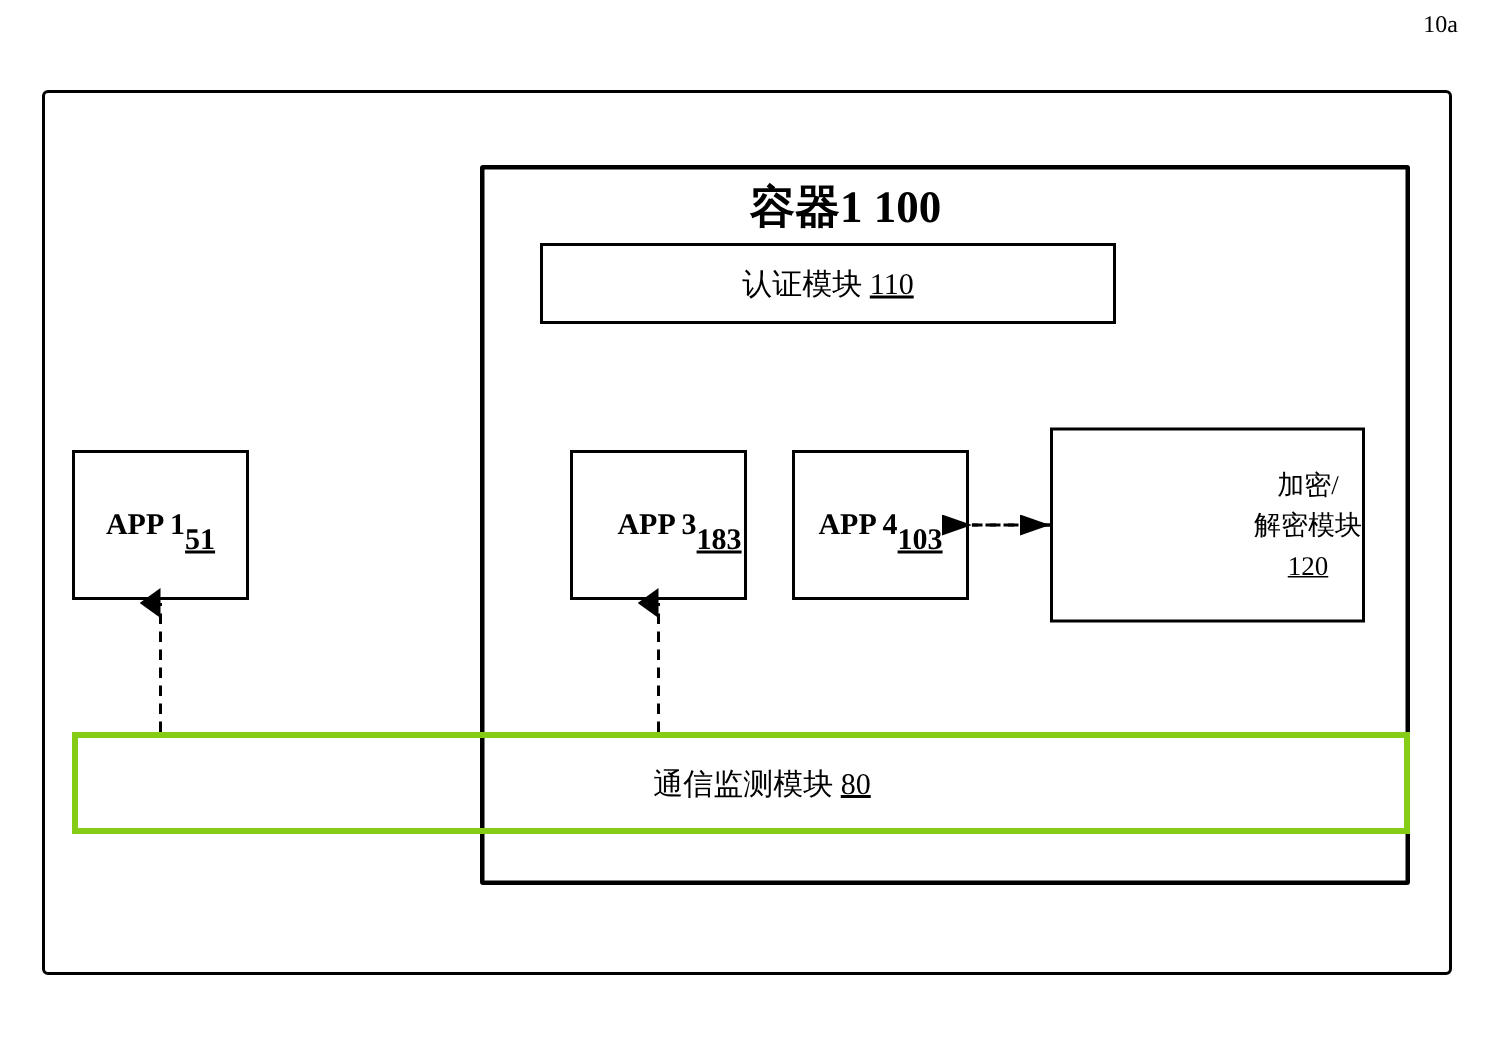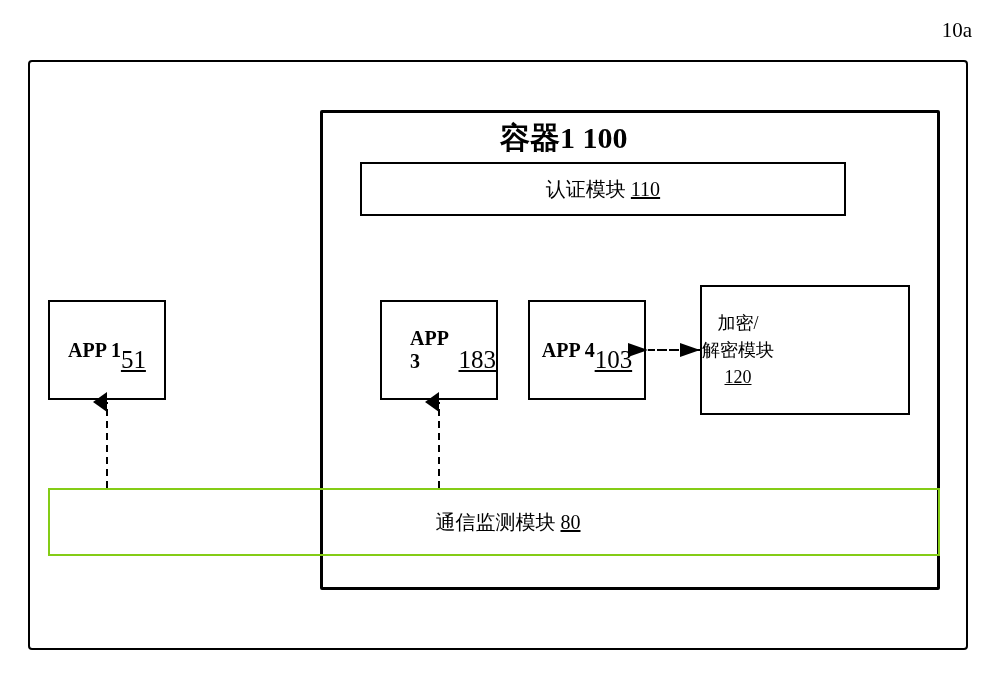--- a/index.html
+++ b/index.html
@@ -15,23 +15,23 @@
     .diagram-container {
       width: 1000px;
       height: 692px;
       position: relative;
       background: #fff;
     }
 
     
     .label-10a {
       position: absolute;
-      top: 18px;
+      top: 8px;
       right: 28px;
-      font-size: 21px;
+      font-size: 16px;
       font-weight: normal;
     }
 
     
     .outer-box {
       position: absolute;
       top: 60px;
       left: 28px;
       width: 940px;
       height: 590px;
@@ -68,21 +68,21 @@
       font-size: 30px;
       font-weight: bold;
       text-align: center;
     }
 
     
     .auth-box {
       position: absolute;
       top: 162px;
       left: 360px;
-      width: 486px;
+      width: 384px;
       height: 54px;
       border: 2px solid #000;
       display: flex;
       align-items: center;
       justify-content: center;
     }
     .auth-label {
       font-size: 20px;
     }
     .auth-label .underline {
@@ -97,22 +97,22 @@
       align-items: center;
       justify-content: center;
       width: 118px;
       height: 100px;
     }
     .app-name {
       font-size: 20px;
       font-weight: bold;
     }
     .app-num {
-      font-size: 25px;
-      font-weight: normal;
+      font-size: 20px;
+      font-weight: bold;
       text-decoration: underline;
       margin-top: 20px;
     }
 
     
     .app1 { top: 300px; left: 48px; }
     
     .app2 { top: 300px; left: 188px; }
     
     .app3 { top: 300px; left: 380px; padding-left: 28px; }
@@ -122,41 +122,41 @@
     
     .enc-box {
       position: absolute;
       top: 285px;
       left: 700px;
       width: 210px;
       height: 130px;
       border: 2px solid #000;
       display: flex;
       flex-direction: column;
-      align-items: flex-start;
+      align-items: flex-end;
       justify-content: center;
     }
     .enc-label {
       font-size: 18px;
       text-align: center;
       line-height: 1.5;
     }
     .enc-label .underline {
       text-decoration: underline;
       margin-top: 30px;
     }
 
     
     .comm-box {
       position: absolute;
       top: 488px;
       left: 48px;
       width: 892px;
       height: 68px;
-      border: 2px solid #84cc16;
+      border: 4px solid #84cc16;
       display: flex;
       align-items: center;
       justify-content: center;
       padding-left: 28px;
     }
     .comm-label {
       font-size: 20px;
     }
     .comm-label .underline {
       text-decoration: underline;

